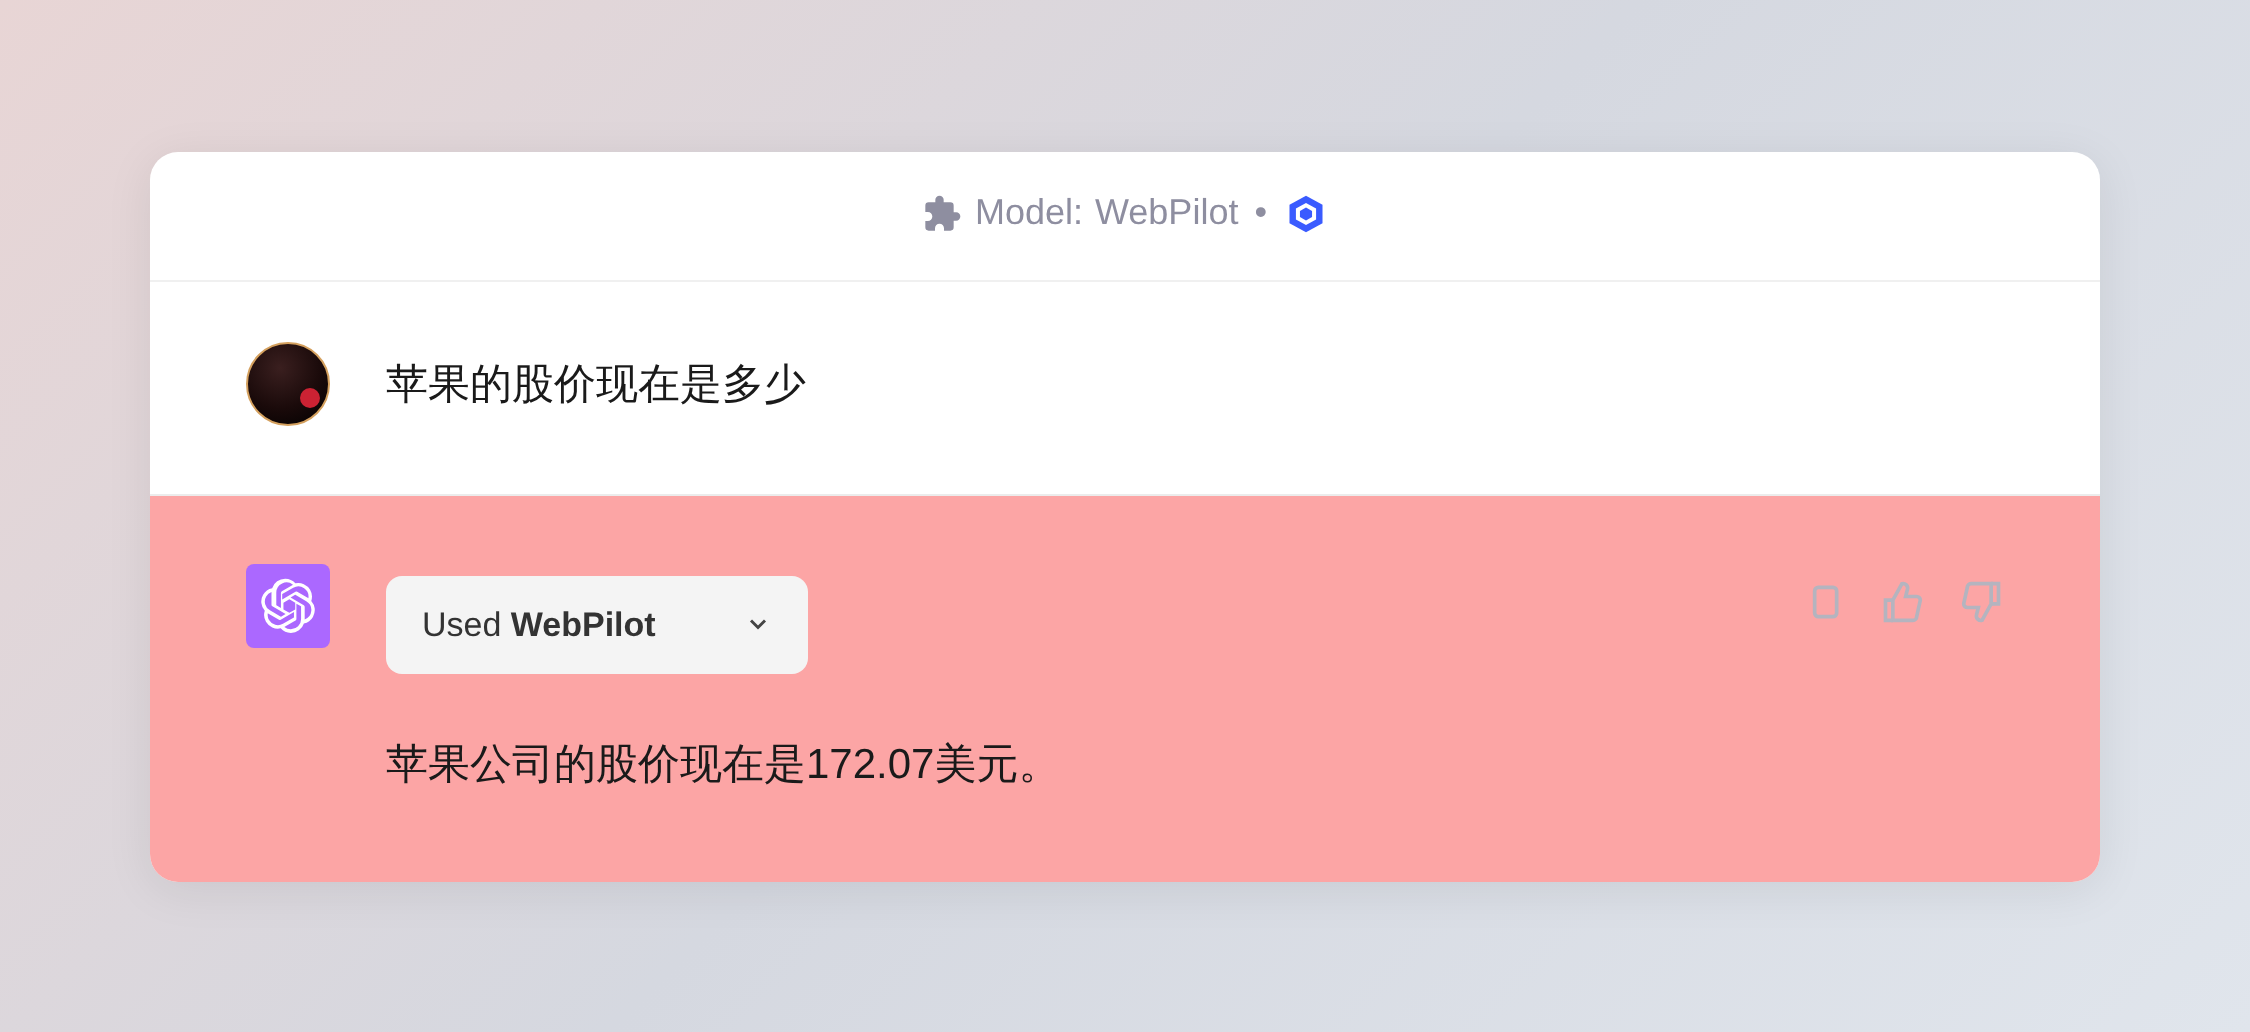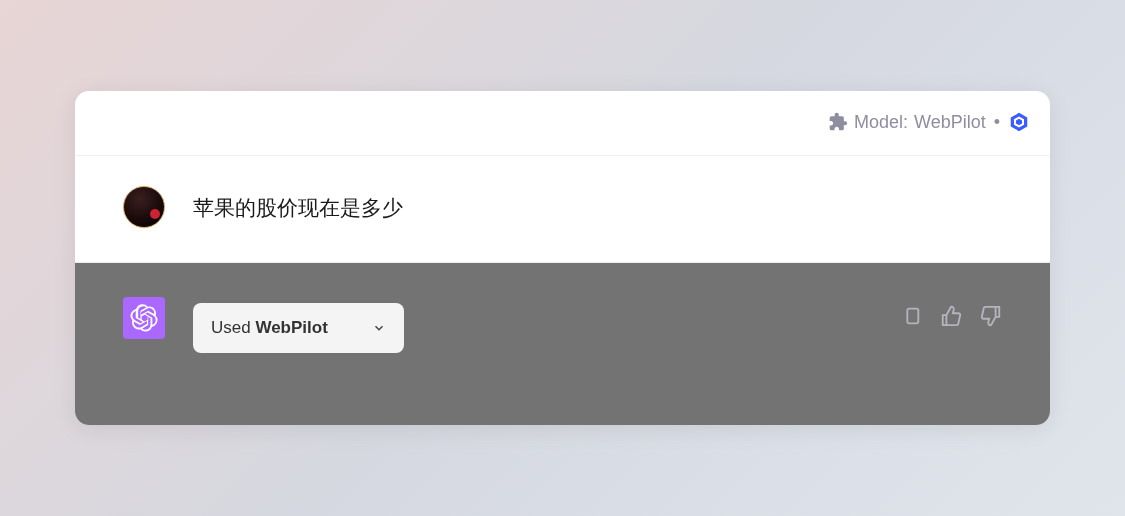--- a/index.html
+++ b/index.html
@@ -15,21 +15,21 @@
     }
     .card {
       background: #fff;
       border-radius: 14px;
       width: 975px;
       box-shadow: 0 4px 24px rgba(0,0,0,0.08);
       overflow: hidden;
     }
     .header-bar {
       display: flex;
-      justify-content: flex-end;
+      justify-content: center;
       align-items: center;
       gap: 6px;
       padding: 20px 20px 22px;
       color: #8e8ea0;
       font-size: 18px;
       border-bottom: 1px solid #f0f0f0;
     }
     .puzzle-icon {
       width: 20px;
       height: 20px;
@@ -43,21 +43,21 @@
       align-items: center;
       justify-content: center;
     }
     .msg-row {
       display: flex;
       align-items: flex-start;
       gap: 28px;
       padding: 30px 48px 34px 48px;
     }
     .msg-user { border-bottom: 1px solid #ececec; }
-    .msg-assistant { background: #737373; padding-top: 34px; padding-bottom: 42px; }
+    .msg-assistant { background: #fca5a5; padding-top: 34px; padding-bottom: 42px; }
     .avatar {
       width: 42px;
       height: 42px;
       border-radius: 50%;
       flex-shrink: 0;
     }
     .avatar-user {
       background: radial-gradient(circle at 40% 30%, #3a1f1f 0%, #1a0a0a 55%, #000 100%);
       position: relative;
       overflow: hidden;
@@ -155,20 +155,23 @@
     <div class="msg-body">
       <div class="plugin-chip">
         <span>
           <span>Used</span>
           <b>WebPilot</b>
         </span>
         <svg class="chev" viewBox="0 0 24 24" fill="none" stroke="#444" stroke-width="2.5">
           <polyline points="6 9 12 15 18 9"></polyline>
         </svg>
       </div>
+      <div class="answer-text">
+        <span>苹果公司的股价现在是</span><span>172.07</span><span>美元。</span>
+      </div>
     </div>
     <div class="actions">
       <svg class="action-icon" viewBox="0 0 24 24">
         <rect x="8" y="4" width="12" height="16" rx="2"></rect>
         <path d="M4 8v12a2 2 0 0 0 2 2h10" opacity="0"></path>
       </svg>
       <svg class="action-icon" viewBox="0 0 24 24">
         <path d="M7 22V11l5-9a2.5 2.5 0 0 1 3 3l-1 4h6a2 2 0 0 1 2 2l-2 9a2 2 0 0 1-2 2H7Z"></path>
         <path d="M7 11H3v11h4"></path>
       </svg>

